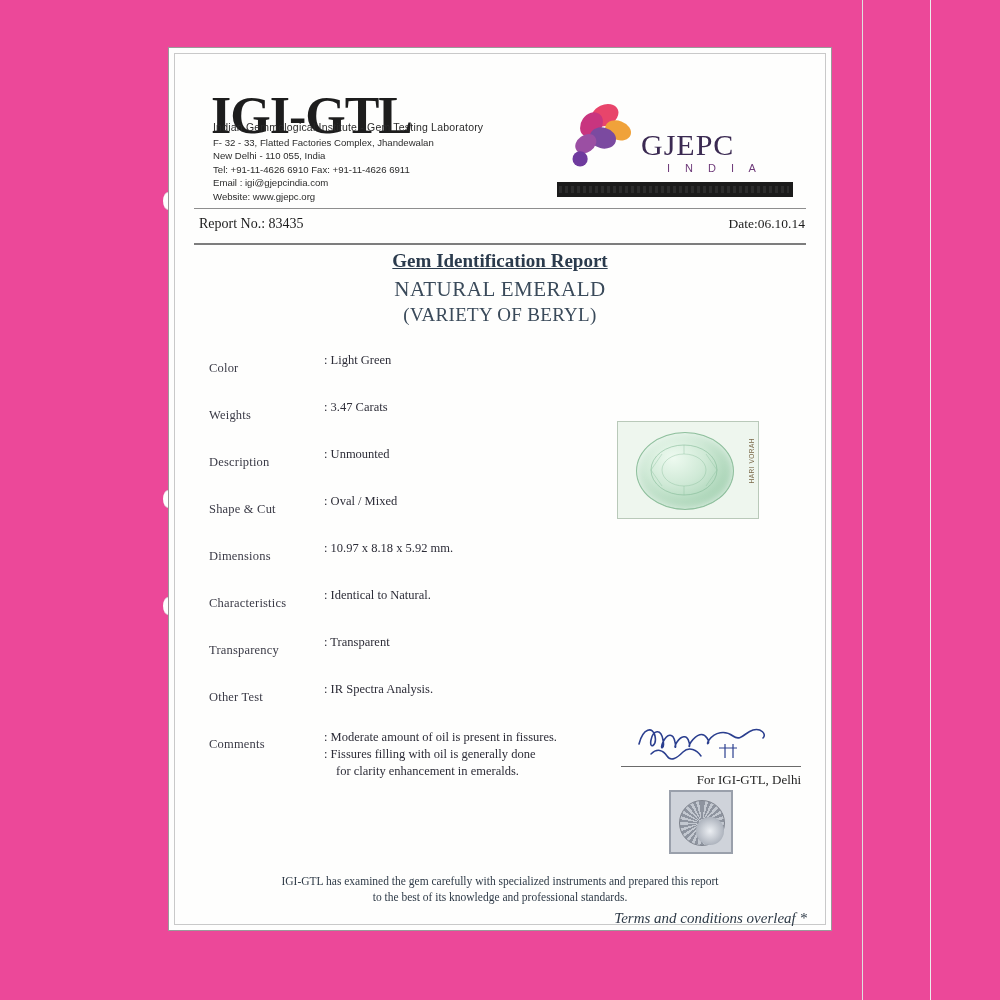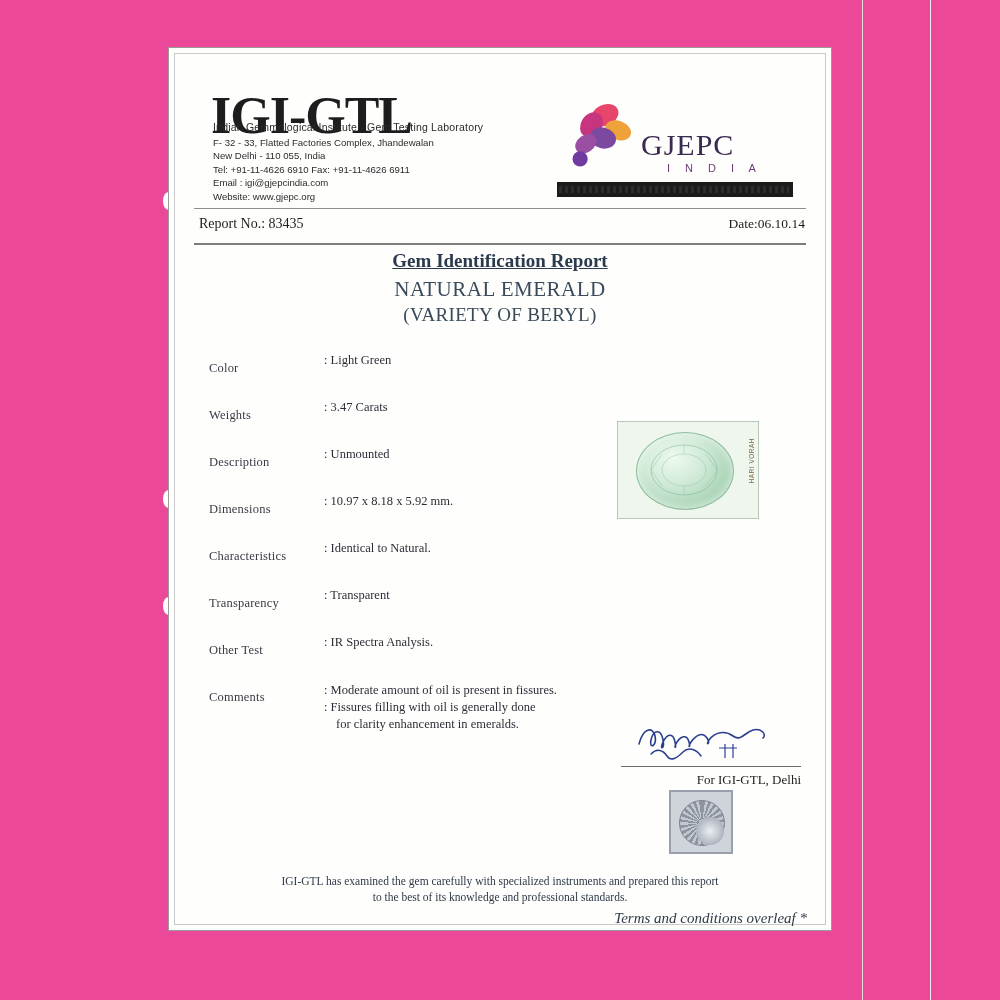--- a/index.html
+++ b/index.html
@@ -430,20 +430,24 @@
       </div>
       <div class="spec-row">
         <div class="spec-label">Weights</div>
         <div class="spec-value">: 3.47 Carats</div>
       </div>
       <div class="spec-row">
         <div class="spec-label">Description</div>
         <div class="spec-value">: Unmounted</div>
       </div>
       <div class="spec-row">
+        <div class="spec-label">Shape &amp; Cut</div>
+        <div class="spec-value">: Oval / Mixed</div>
+      </div>
+      <div class="spec-row">
         <div class="spec-label">Dimensions</div>
         <div class="spec-value">: 10.97 x 8.18 x 5.92 mm.</div>
       </div>
       <div class="spec-row">
         <div class="spec-label">Characteristics</div>
         <div class="spec-value">: Identical to Natural.</div>
       </div>
       <div class="spec-row">
         <div class="spec-label">Transparency</div>
         <div class="spec-value">: Transparent</div>

